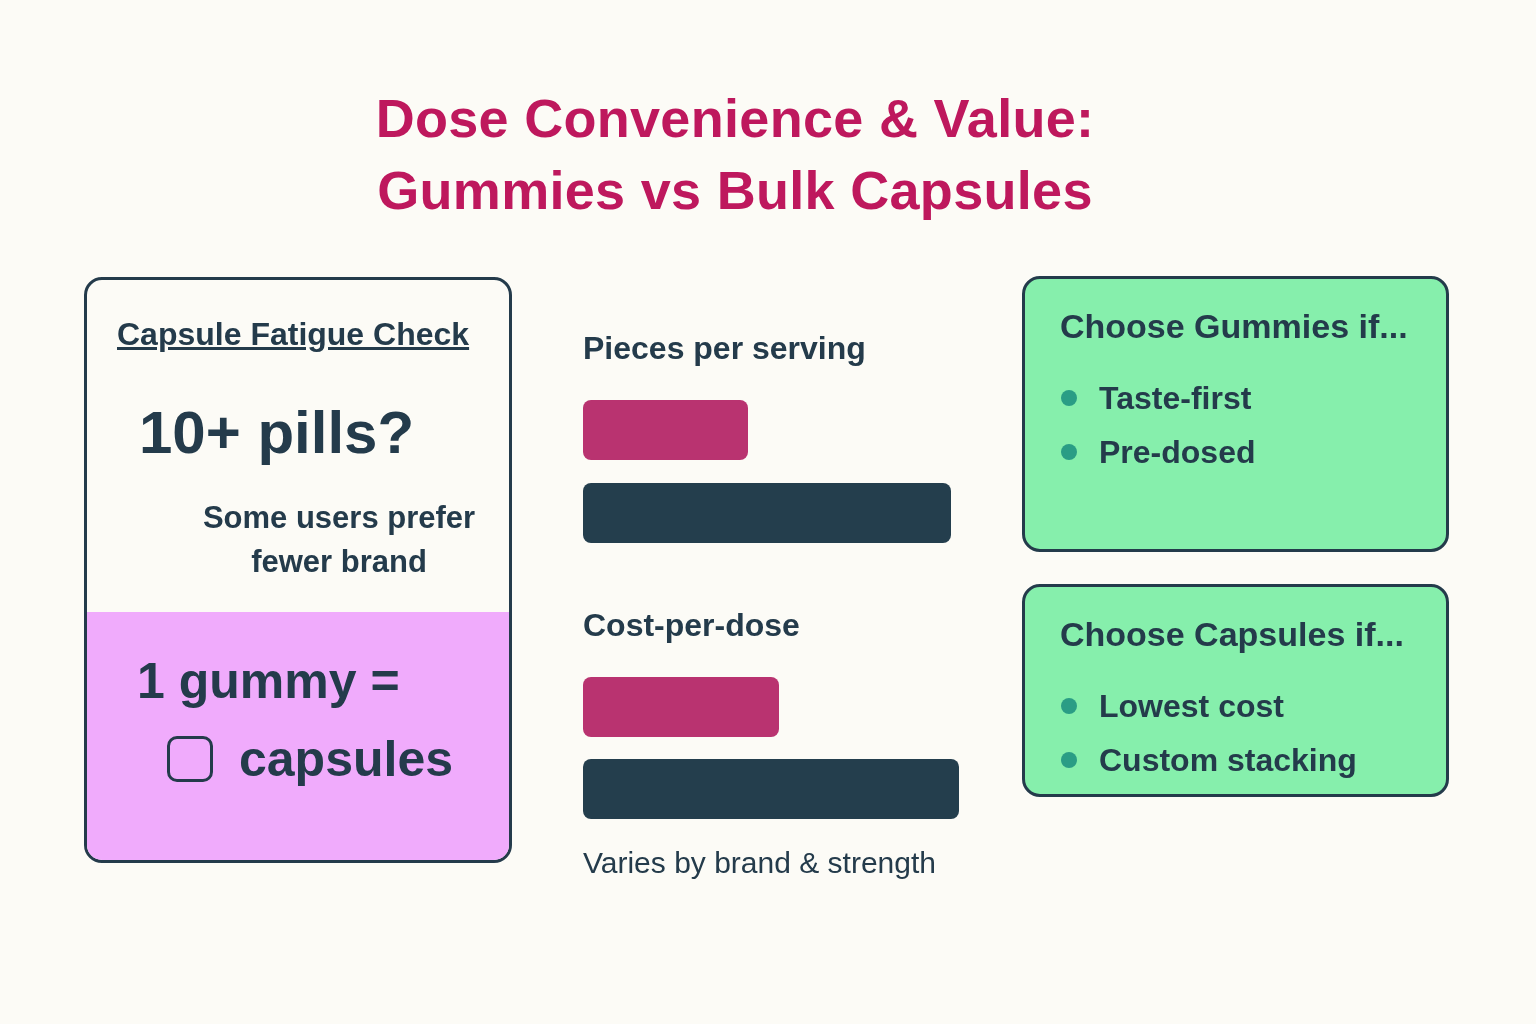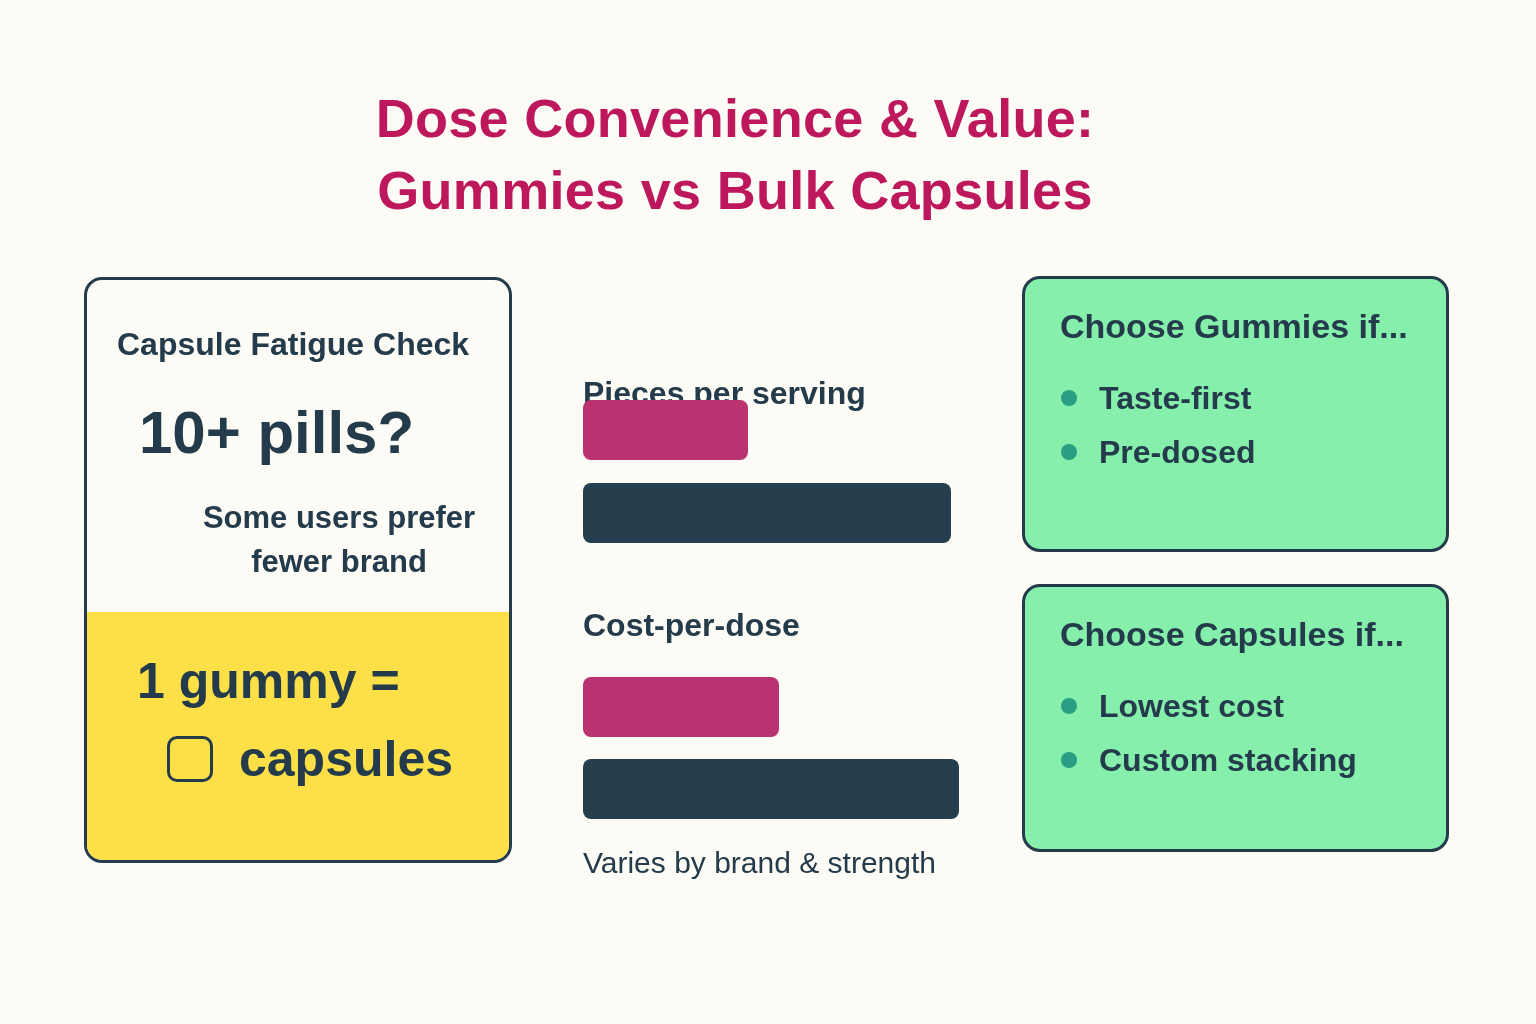--- a/index.html
+++ b/index.html
@@ -21,25 +21,25 @@
     
     .left-card {
       position: absolute; left: 84px; top: 277px;
       width: 428px; height: 586px;
       border: 3px solid #243b4b; border-radius: 18px;
       background: #fcfbf6; overflow: hidden; box-sizing: border-box;
     }
     .left-top { position: absolute; left: 0; top: 0; width: 100%; height: 332px; }
     .left-bottom {
       position: absolute; left: 0; top: 332px; width: 100%; height: 260px;
-      background: #fde047;
+      background: #f0abfc;
     }
     .card-heading {
-      position: absolute; left: 30px; top: 46px;
-      font-size: 32px; font-weight: 700; color: #243b4b; white-space: nowrap;
+      position: absolute; left: 30px; top: 36px;
+      font-size: 32px; font-weight: 700; color: #243b4b; white-space: nowrap; text-decoration: underline;
     }
     .big-q {
       position: absolute; left: 52px; top: 118px;
       font-size: 60px; font-weight: 700; color: #243b4b; white-space: nowrap;
     }
     .sub-text {
       position: absolute; left: 0; width: 420px; top: 216px;
       text-align: center; font-size: 31px; font-weight: 700; line-height: 44px; color: #243b4b; padding-left: 42px;
     }
     .eq-line {
@@ -113,21 +113,21 @@
   </div>
   <div class="left-bottom">
     <div class="eq-line">1 gummy =</div>
     <div class="cap-row">
       <div class="cap-box"></div>
       <div class="cap-label">capsules</div>
     </div>
   </div>
 </div>
 
-<div class="metric-label" style="top:330px;margin-top:45px;">Pieces per serving</div>
+<div class="metric-label" style="top:330px;">Pieces per serving</div>
 <div class="bar gummy" style="top:400px; width:165px;"></div>
 <div class="bar capsule" style="top:483px; width:368px;"></div>
 
 <div class="metric-label" style="top:607px;">Cost-per-dose</div>
 <div class="bar gummy" style="top:677px; width:196px;"></div>
 <div class="bar capsule" style="top:759px; width:376px;"></div>
 
 <div class="footnote">Varies by brand &amp; strength</div>
 
 <div class="choice-card" style="top:276px; height:276px;">
@@ -137,21 +137,21 @@
       <span class="dot"></span>
       <span>Taste-first</span>
     </li>
     <li class="choice-item">
       <span class="dot"></span>
       <span>Pre-dosed</span>
     </li>
   </ul>
 </div>
 
-<div class="choice-card" style="top:584px; height:268px;text-decoration:underline;">
+<div class="choice-card" style="top:584px; height:213px;text-decoration:underline;">
   <div class="choice-title">Choose Capsules if...</div>
   <ul class="choice-list">
     <li class="choice-item">
       <span class="dot"></span>
       <span>Lowest cost</span>
     </li>
     <li class="choice-item">
       <span class="dot"></span>
       <span>Custom stacking</span>
     </li>

